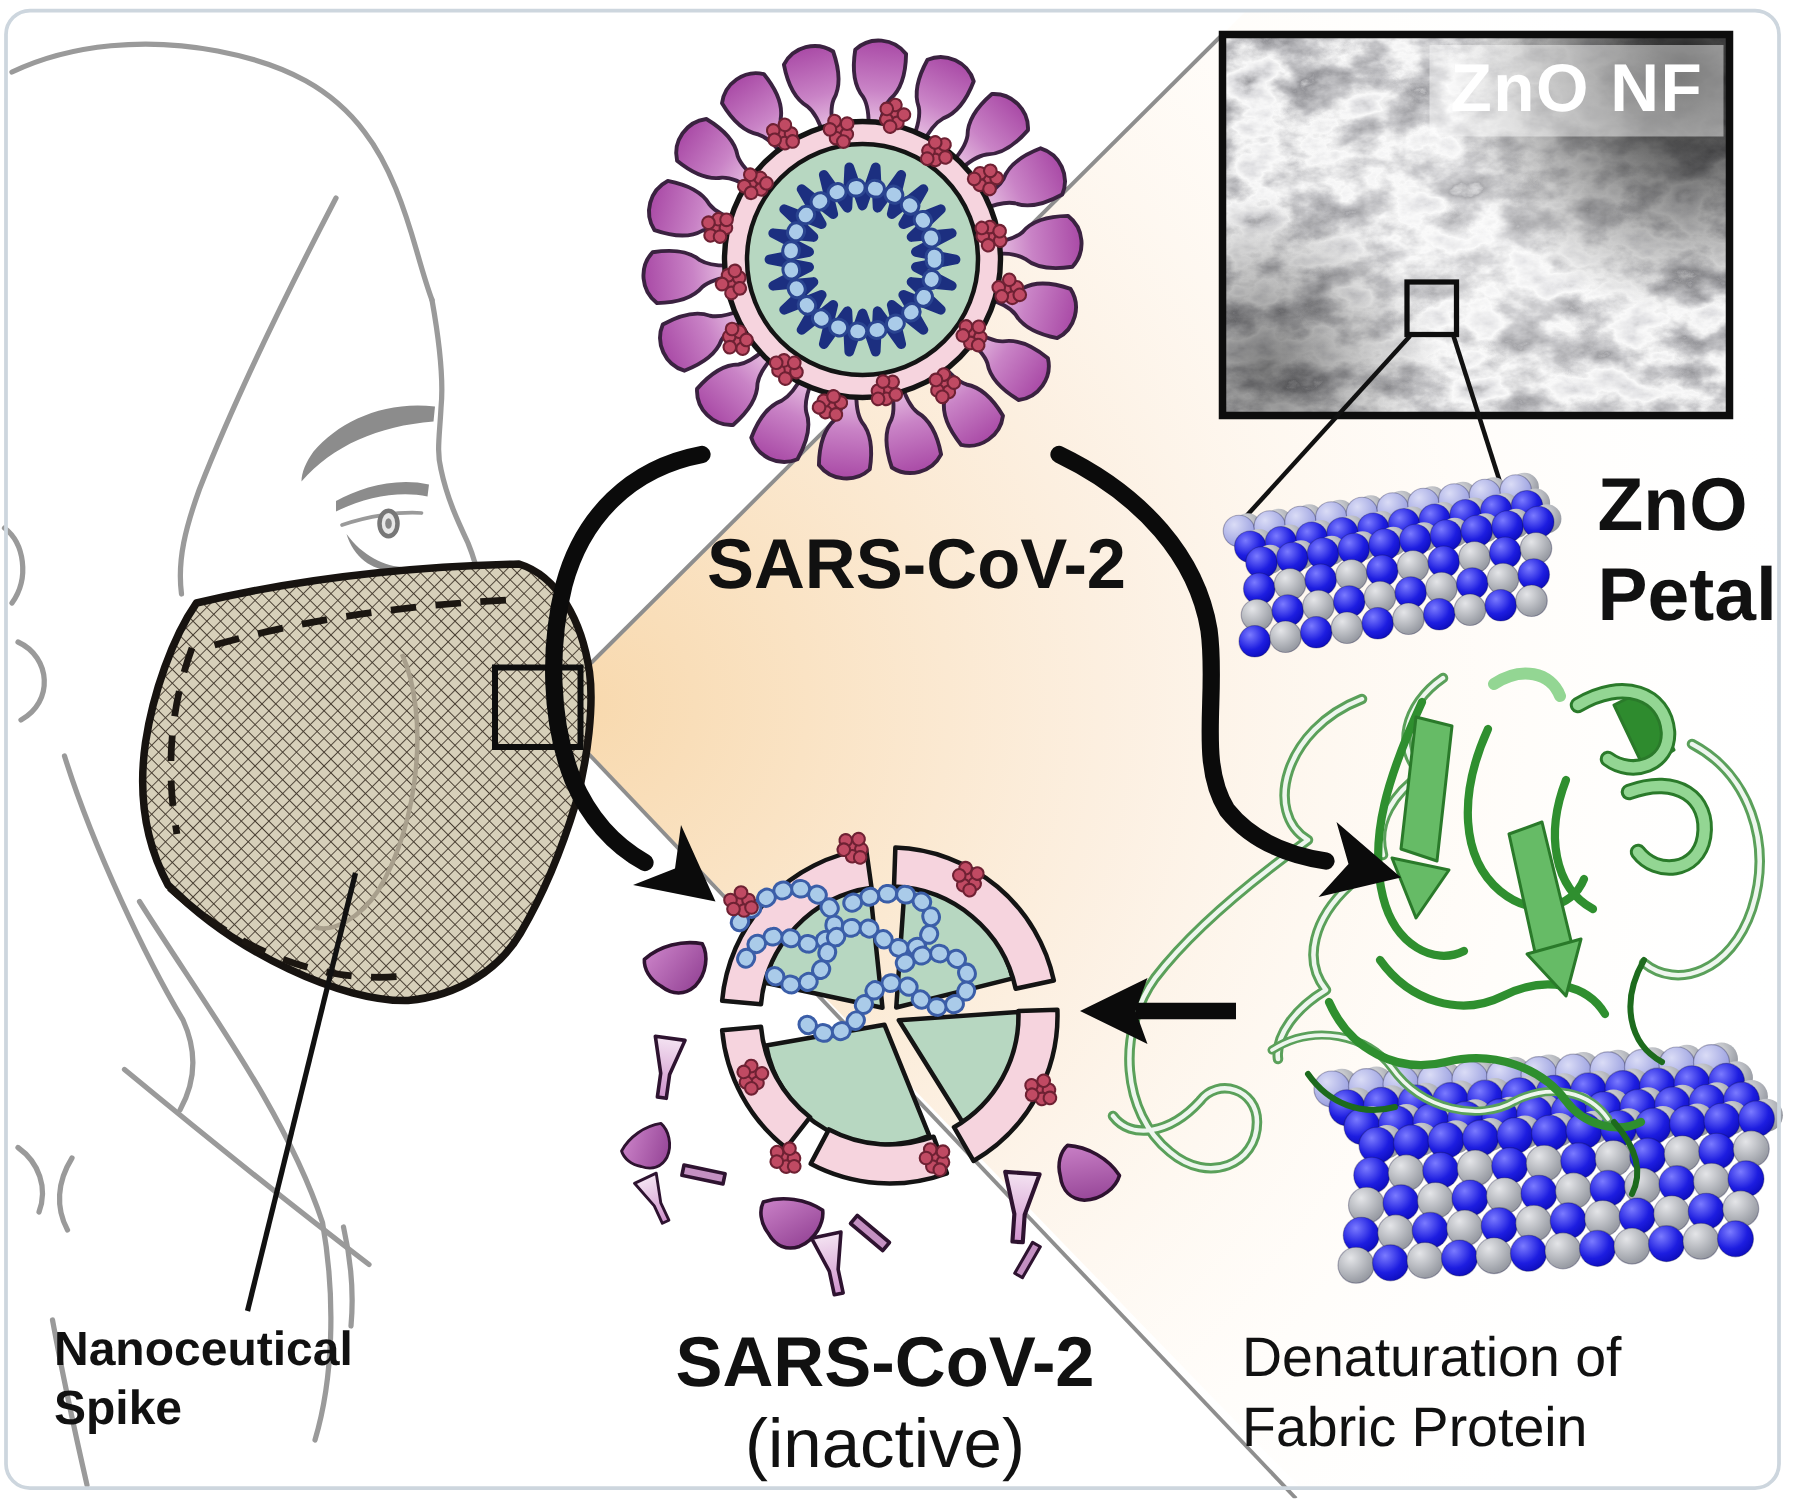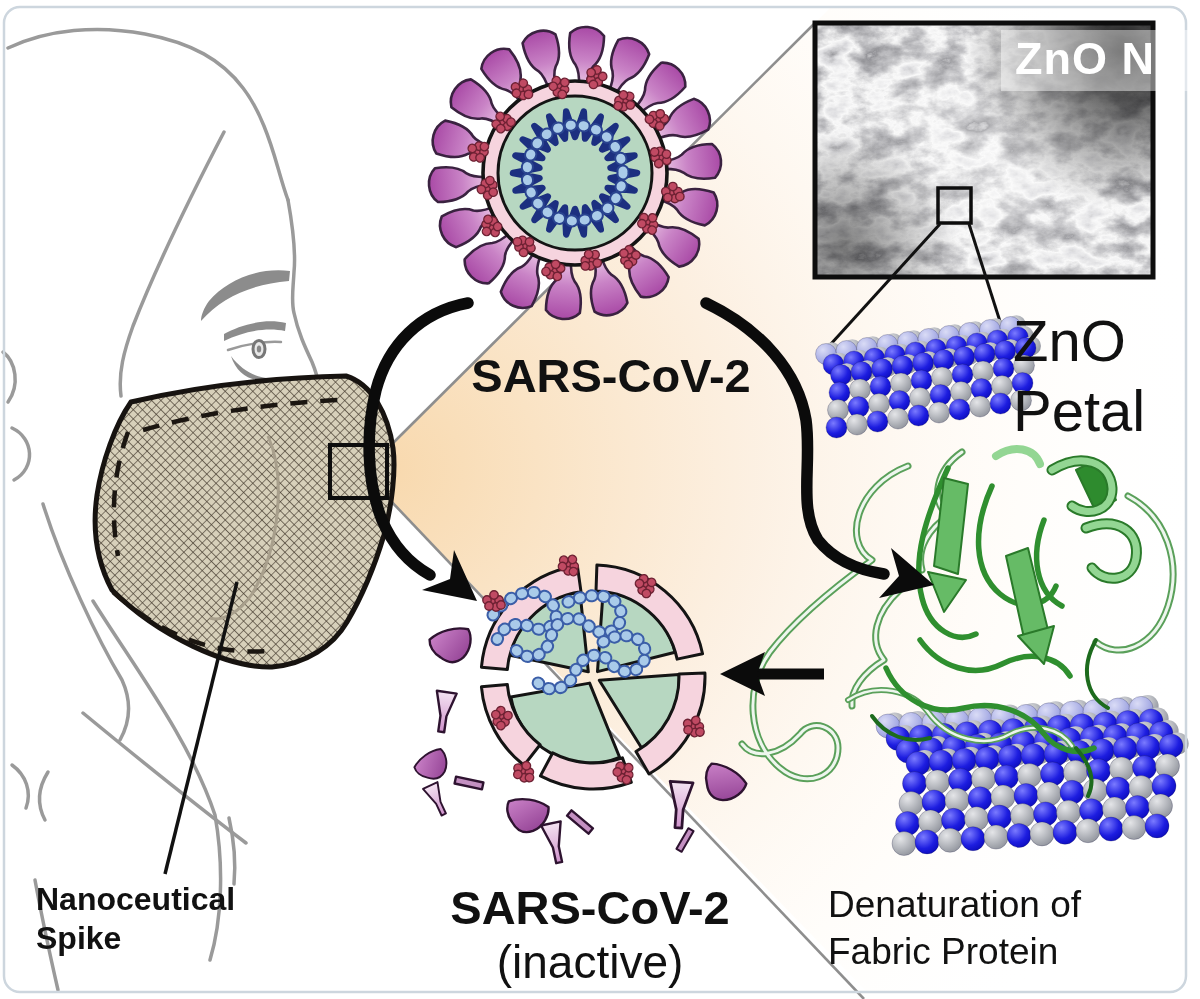--- a/index.html
+++ b/index.html
@@ -7,24 +7,24 @@
          font-family:"Liberation Sans","DejaVu Sans",sans-serif;}
   #fig{position:absolute;left:0;top:0;}
   .lbl{position:absolute;color:#111;line-height:1.18;white-space:nowrap;}
   .lbl .b{font-weight:bold;}
   .ctr{text-align:center;}
   #lbl-active{left:451px;top:348px;width:320px;font-size:46px;}
   #lbl-active .l1{font-size:47px;}
   #lbl-inactive{left:430px;top:880px;width:320px;font-size:46px;}
   #lbl-inactive .l1{font-size:47px;}
   #lbl-fabric{left:36px;top:880px;font-size:32px;font-weight:bold;line-height:1.22;}
-  #lbl-petal{left:1013px;top:306px;font-size:58px;line-height:1.2;}
+  #lbl-petal{left:1065px;top:306px;font-size:50px;line-height:1.2;font-weight:bold;}
   #lbl-denat{left:828px;top:881px;font-size:37px;line-height:1.28;}
   #lbl-semnf{left:953px;top:30px;font-size:45px;font-weight:bold;color:#fff;
-             background:rgba(255,255,255,0.45);padding:2px 14px 6px 14px;letter-spacing:1px;margin-left:48px;}
+             background:rgba(255,255,255,0.45);padding:2px 14px 6px 14px;letter-spacing:1px;}
   .sub{font-weight:normal;}
 </style>
 </head>
 <body>
 
 <div id="stage">
   <svg id="fig" width="1200" height="999" viewBox="0 0 1200 999">
     <defs>
       <radialGradient id="gBeam" gradientUnits="userSpaceOnUse" cx="389" cy="470" r="830">
         <stop offset="0" stop-color="#f8d9ae"></stop>

